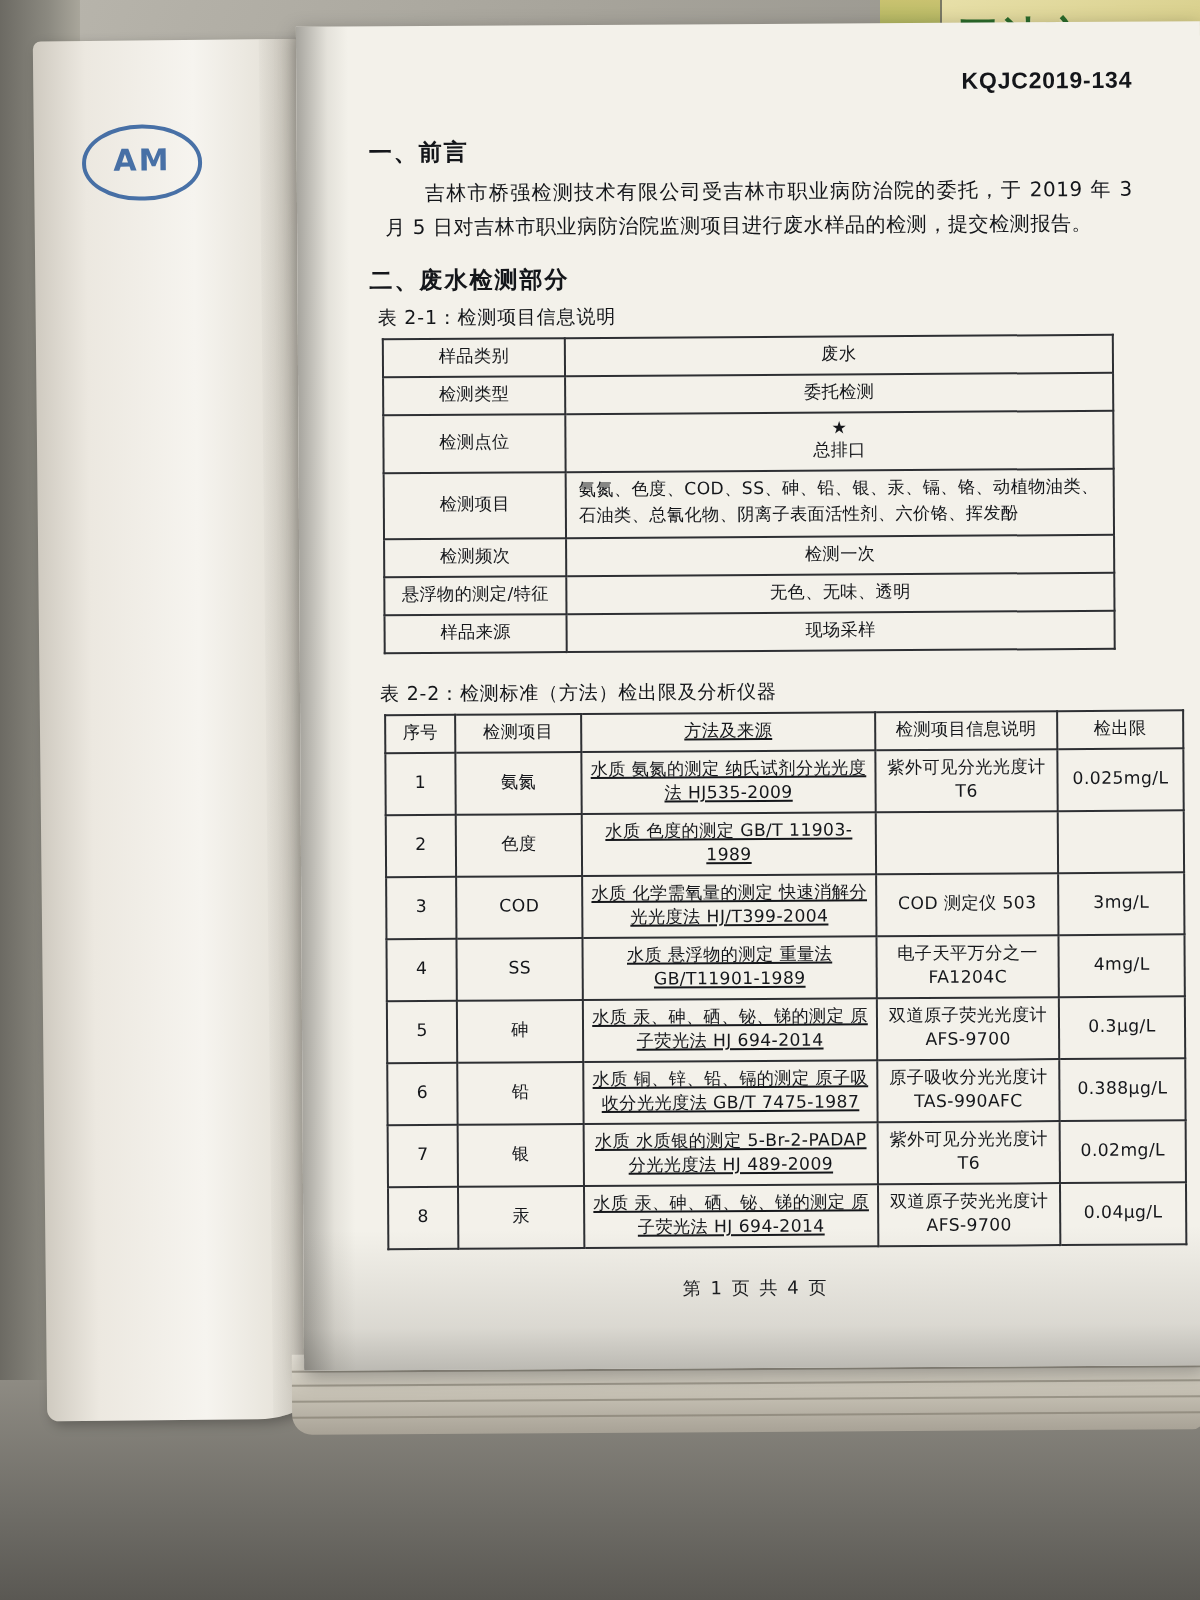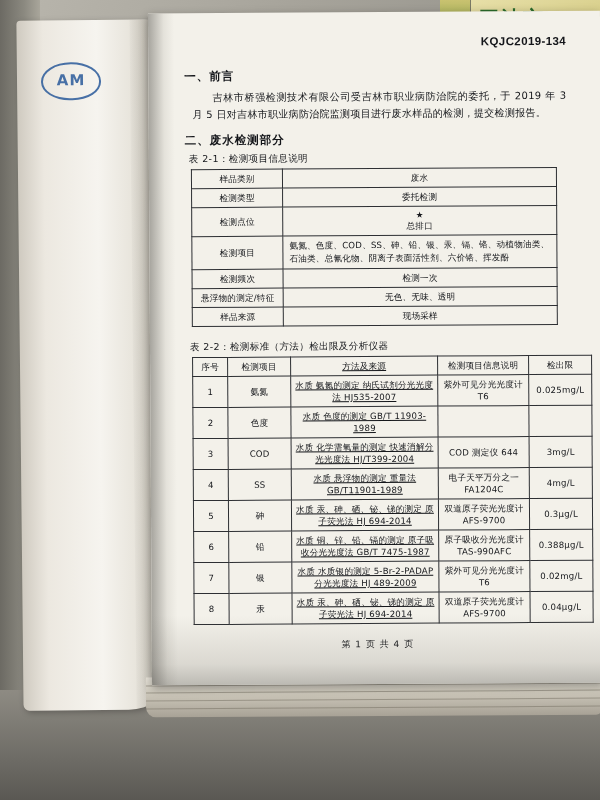--- a/index.html
+++ b/index.html
@@ -324,36 +324,36 @@
             <td class="c1">检测项目</td>
             <td class="c2">方法及来源</td>
             <td class="c3">检测项目信息说明</td>
             <td class="c4">检出限</td>
           </tr>
         </thead>
         <tbody>
           <tr>
             <td class="c0">1</td>
             <td class="c1">氨氮</td>
-            <td class="c2">水质 氨氮的测定 纳氏试剂分光光度法 HJ535-2007</td>
+            <td class="c2">水质 氨氮的测定 纳氏试剂分光光度法 HJ535-2009</td>
             <td class="c3">紫外可见分光光度计 T6</td>
             <td class="c4">0.025mg/L</td>
           </tr>
           <tr>
             <td class="c0">2</td>
             <td class="c1">色度</td>
             <td class="c2">水质 色度的测定 GB/T 11903-1989</td>
             <td class="c3"></td>
             <td class="c4"></td>
           </tr>
           <tr>
             <td class="c0">3</td>
             <td class="c1">COD</td>
             <td class="c2">水质 化学需氧量的测定 快速消解分光光度法 HJ/T399-2004</td>
-            <td class="c3">COD 测定仪 644</td>
+            <td class="c3">COD 测定仪 503</td>
             <td class="c4">3mg/L</td>
           </tr>
           <tr>
             <td class="c0">4</td>
             <td class="c1">SS</td>
             <td class="c2">水质 悬浮物的测定 重量法 GB/T11901-1989</td>
             <td class="c3">电子天平万分之一 FA1204C</td>
             <td class="c4">4mg/L</td>
           </tr>
           <tr>

